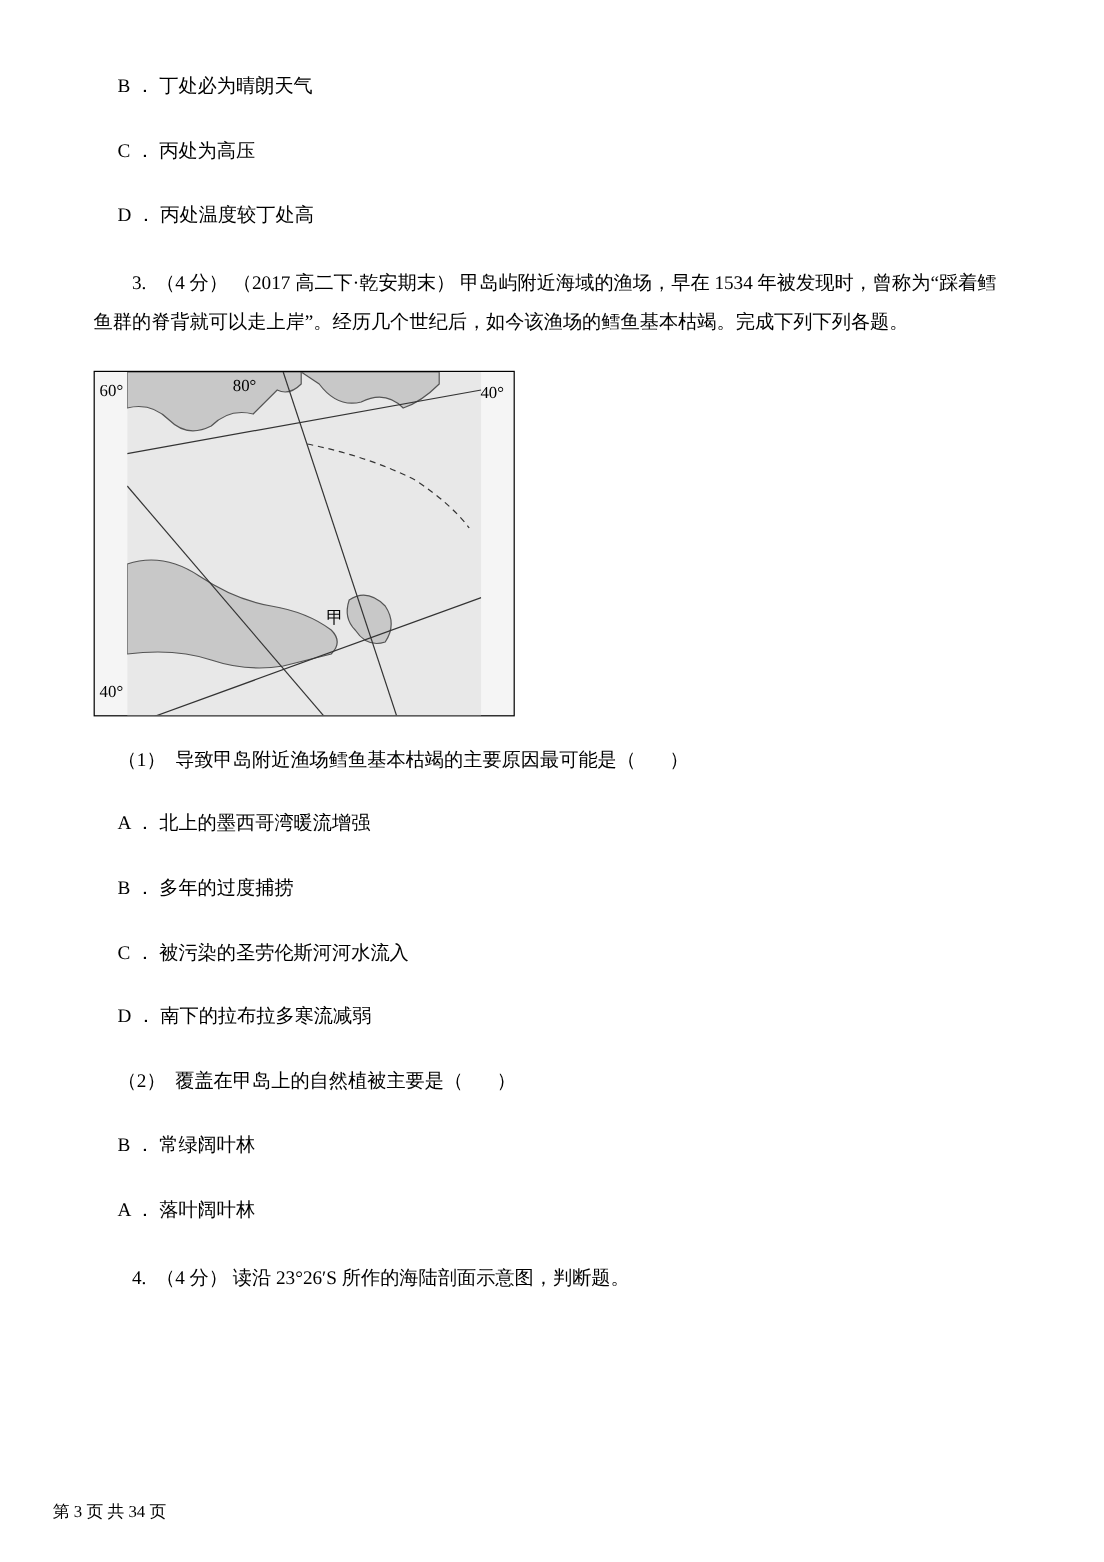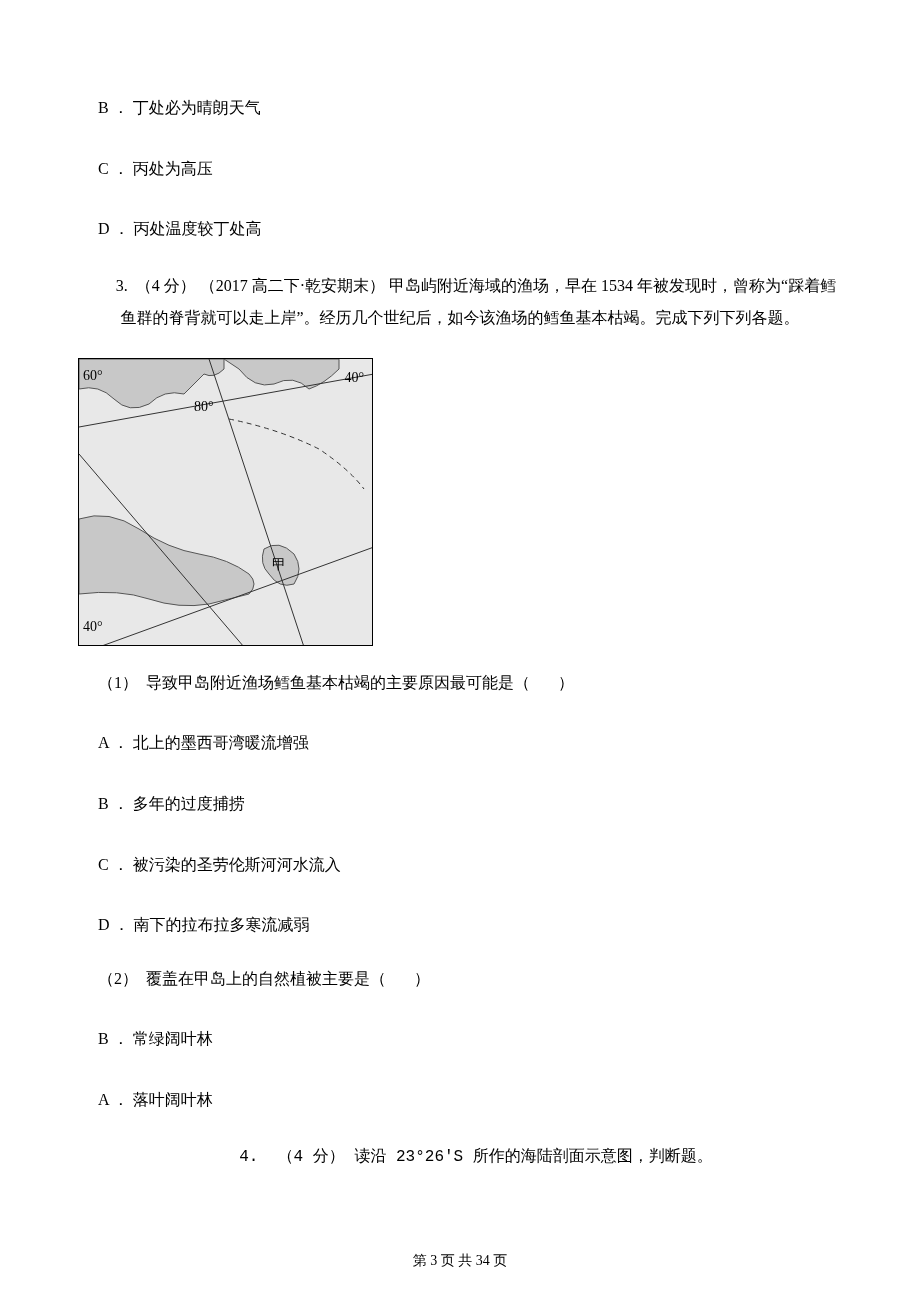--- a/index.html
+++ b/index.html
@@ -14,33 +14,31 @@
       font-family: "SimSun", "宋体", serif;
       font-size: 16px;
       color: #000;
       line-height: 1.6;
       padding: 60px 78px 30px 78px;
       position: relative;
     }
     .option-line {
       margin-bottom: 28px;
       text-indent: 20px;
-      margin-top: 35px;
     }
     .question-block {
       margin-bottom: 24px;
     }
     .question-intro {
       text-indent: 32px;
       line-height: 2.0;
       margin-bottom: 24px;
-      text-align: center;
     }
     .map-image {
-      width: 295px;
+      width: 351px;
       height: 288px;
       margin: 0 0 24px 0;
       border: 1px solid #000;
       background: #f5f5f5;
       position: relative;
       overflow: hidden;
       text-align: center;
     }
     .map-label {
       position: absolute;
@@ -50,22 +48,22 @@
     }
     .sub-question {
       text-indent: 20px;
       margin-bottom: 28px;
     }
     .footer {
       position: absolute;
       bottom: 30px;
       left: 0;
       right: 0;
-      text-align: center;
       font-size: 14px;
+      padding-left: 44px;
     }
   </style>
 </head>
 <body>
 
 <div class="option-line">B ．&nbsp;丁处必为晴朗天气</div>
 <div class="option-line">C ．&nbsp;丙处为高压</div>
 <div class="option-line">D ．&nbsp;丙处温度较丁处高</div>
 
 <div class="question-block">
@@ -80,34 +78,34 @@
       <path d="M0,160 Q30,150 60,170 Q90,190 120,195 Q150,200 170,215 Q180,225 170,235 Q150,240 130,245 Q100,250 70,240 Q40,230 0,235 Z" fill="#c8c8c8" stroke="#555" stroke-width="1"></path>
       <path d="M185,190 Q200,180 215,195 Q225,210 215,225 Q200,230 190,215 Q180,205 185,190 Z" fill="#c8c8c8" stroke="#555" stroke-width="1"></path>
 
       <line x1="0" y1="68" x2="295" y2="15" stroke="#333" stroke-width="1"></line>
       <line x1="20" y1="288" x2="295" y2="188" stroke="#333" stroke-width="1"></line>
       <line x1="130" y1="0" x2="225" y2="288" stroke="#333" stroke-width="1"></line>
       <line x1="0" y1="95" x2="165" y2="288" stroke="#333" stroke-width="1"></line>
       <path d="M150,60 Q200,70 240,90 Q270,110 285,130" stroke="#333" stroke-width="1" stroke-dasharray="5,4" fill="none"></path>
     </svg>
     <span class="map-label" style="top:6px; left:4px;">60°</span>
-    <span class="map-label" style="top:2px; left:115px;margin-top:35px;">80°</span>
+    <span class="map-label" style="top:2px; left:115px;">80°</span>
     <span class="map-label" style="top:8px; right:8px;">40°</span>
     <span class="map-label" style="top:195px; left:193px;">甲</span>
     <span class="map-label" style="bottom:6px; left:4px;">40°</span>
   </div>
 
   <div class="sub-question">（1）&nbsp;&nbsp;导致甲岛附近渔场鳕鱼基本枯竭的主要原因最可能是（&nbsp;&nbsp;&nbsp;&nbsp;&nbsp;&nbsp;&nbsp;）</div>
   <div class="option-line">A ．&nbsp;北上的墨西哥湾暖流增强</div>
   <div class="option-line">B ．&nbsp;多年的过度捕捞</div>
   <div class="option-line">C ．&nbsp;被污染的圣劳伦斯河河水流入</div>
   <div class="option-line">D ．&nbsp;南下的拉布拉多寒流减弱</div>
 
   <div class="sub-question">（2）&nbsp;&nbsp;覆盖在甲岛上的自然植被主要是（&nbsp;&nbsp;&nbsp;&nbsp;&nbsp;&nbsp;&nbsp;）</div>
   <div class="option-line">B ．&nbsp;常绿阔叶林</div>
   <div class="option-line">A ．&nbsp;落叶阔叶林</div>
 </div>
 
 <div class="question-block">
-  <div class="question-intro" style="text-indent:32px;font-family:Liberation Mono, monospace;">4.&nbsp;&nbsp;（4 分）&nbsp;读沿 23°26′S 所作的海陆剖面示意图，判断题。</div>
+  <div class="question-intro" style="text-indent:32px;">4.&nbsp;&nbsp;（4 分）&nbsp;读沿 23°26′S 所作的海陆剖面示意图，判断题。</div>
 </div>
 
 <div class="footer">第 3 页 共 34 页</div>
 
 </body></html>

